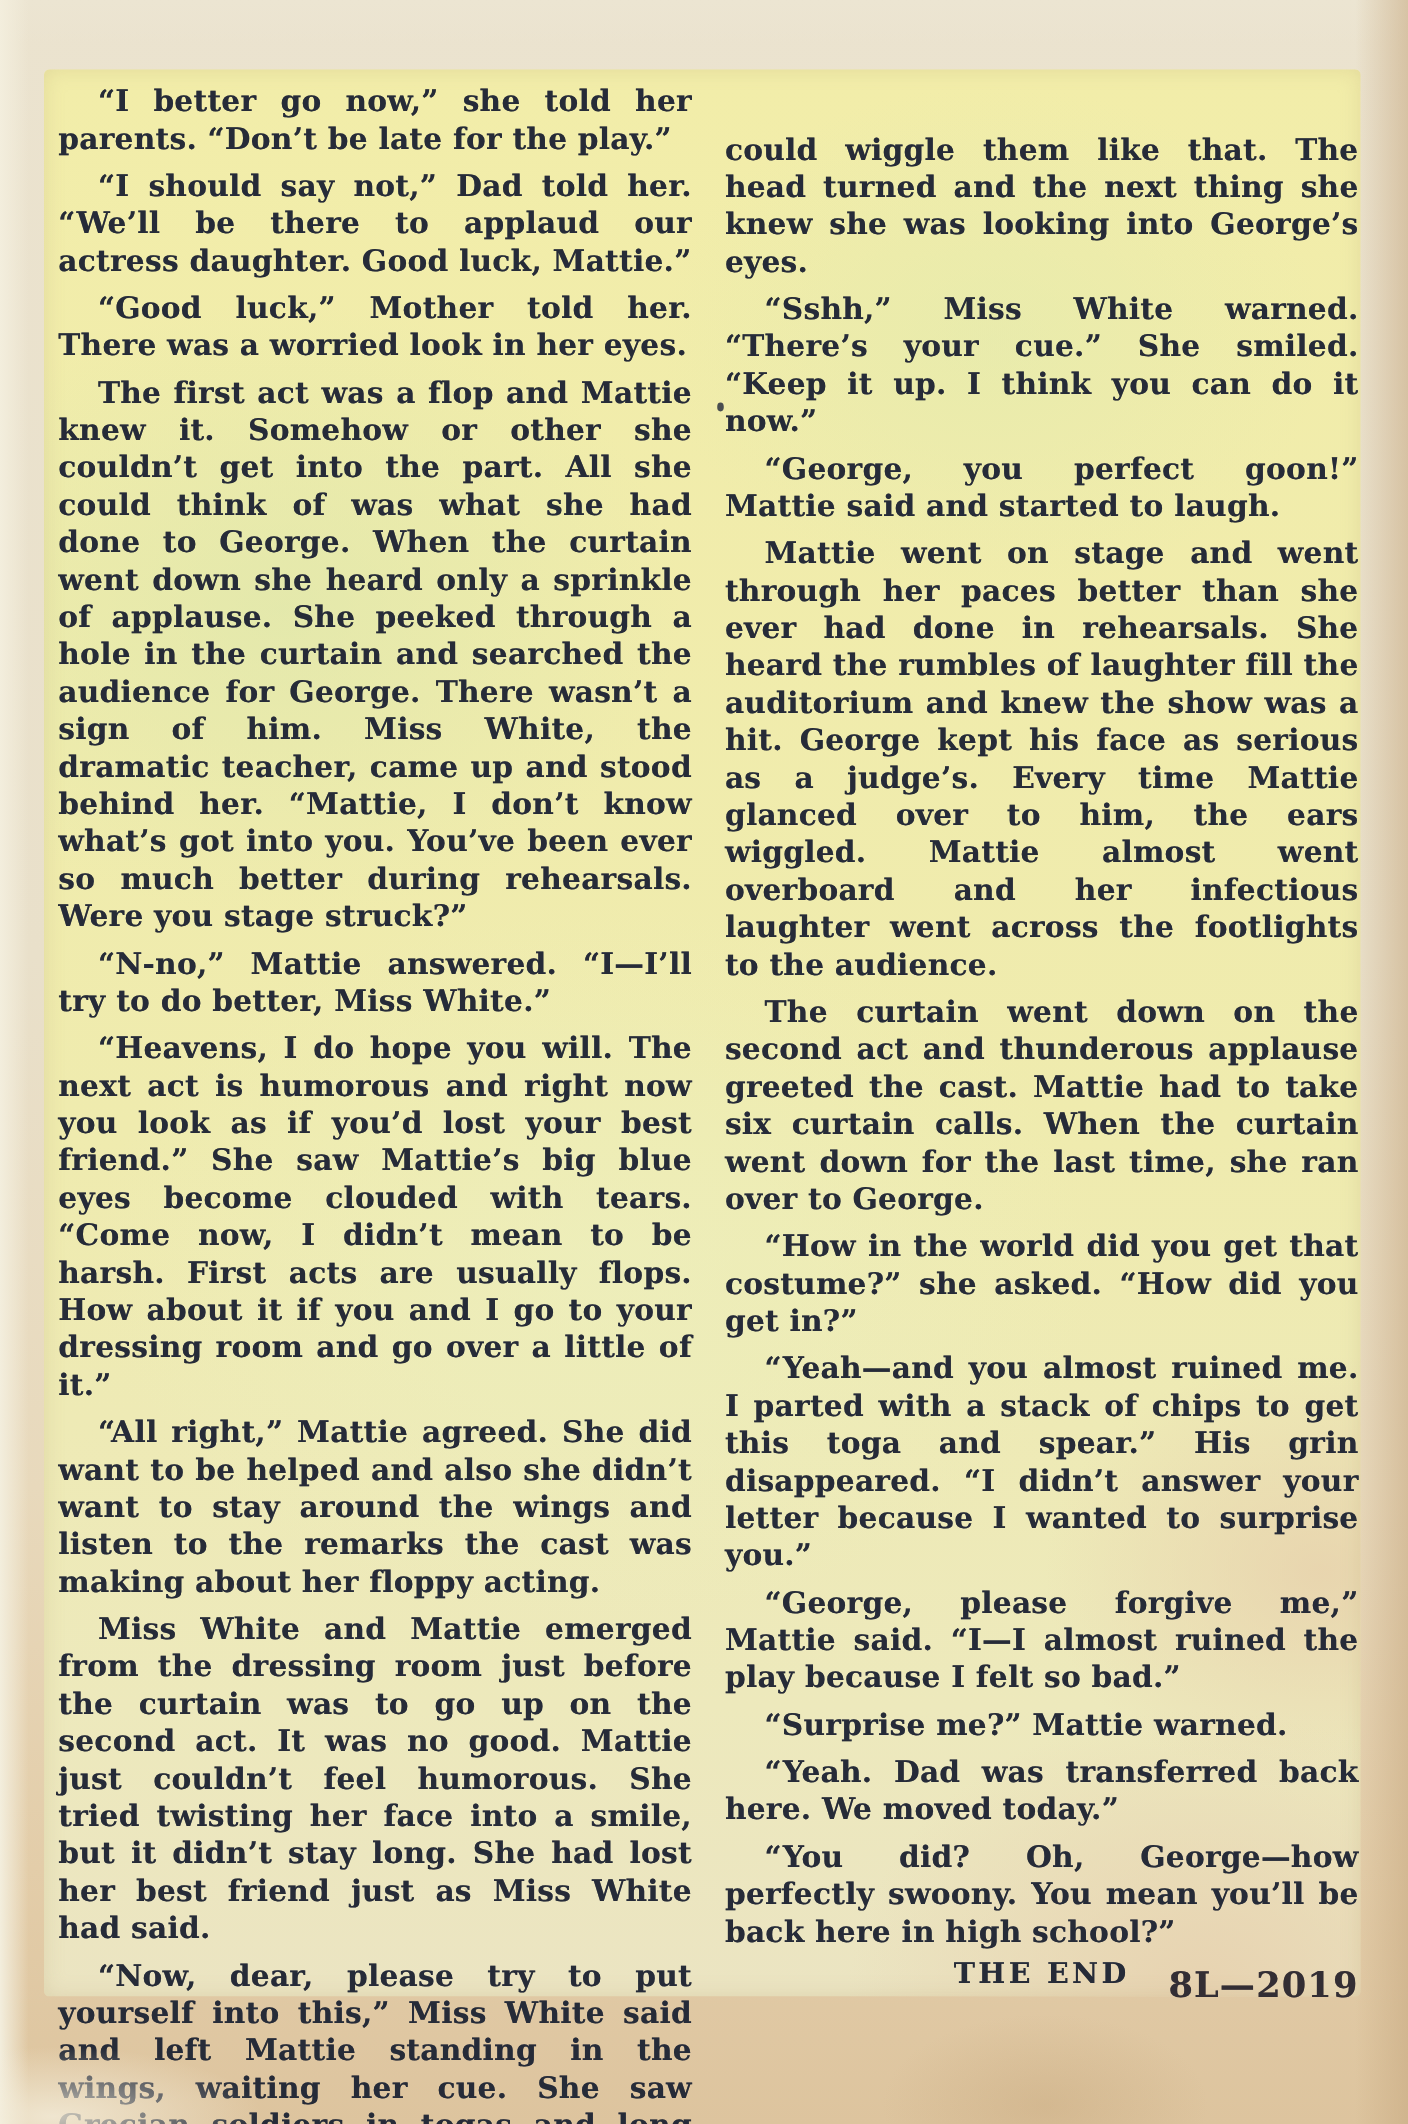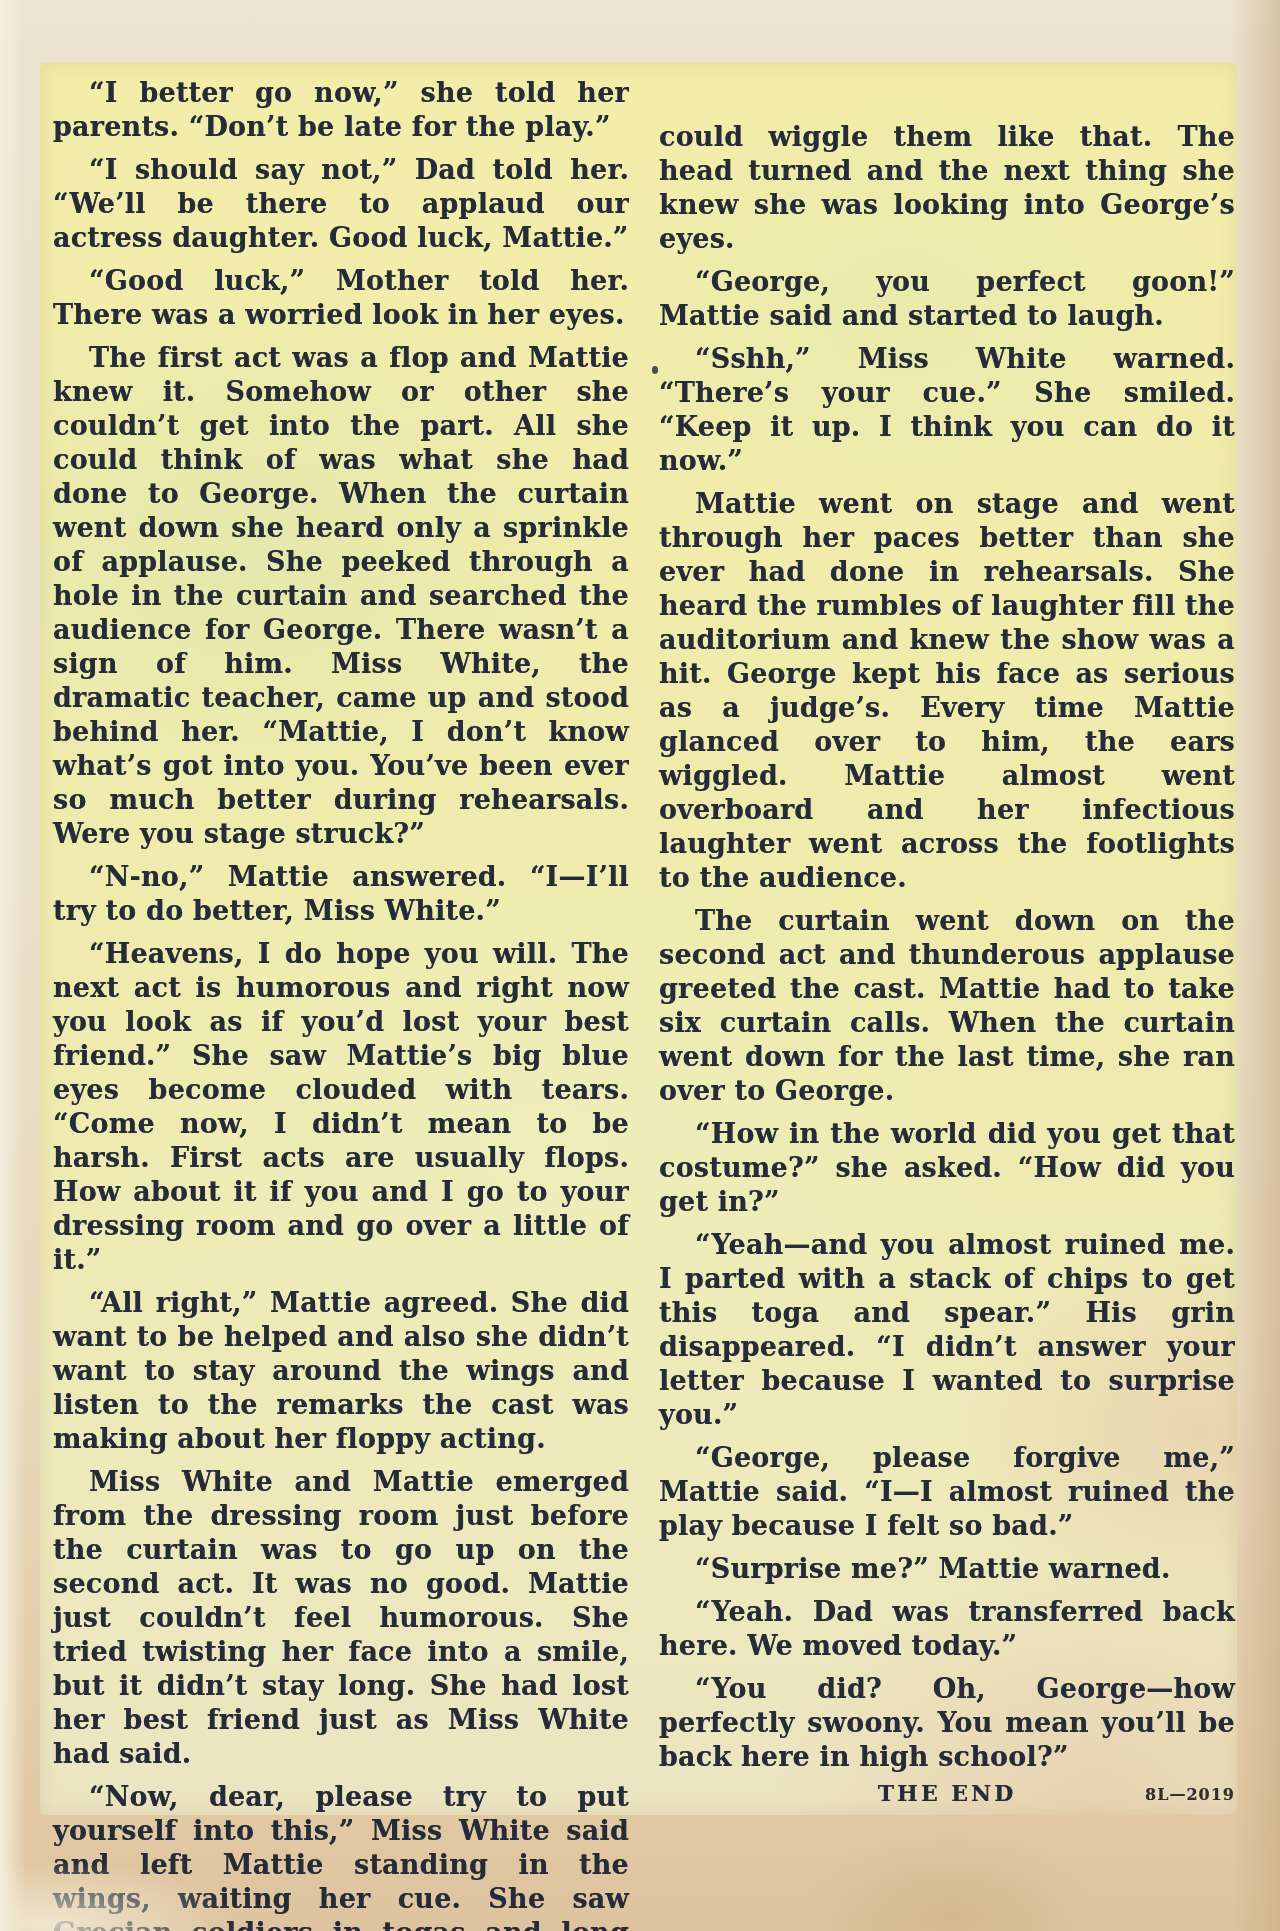--- a/index.html
+++ b/index.html
@@ -36,23 +36,23 @@
     text-shadow:0 0 0.5px rgba(32,38,56,0.55);
   }
   .col-left{left:13px;}
   .col-right{left:619px;}
   .col p{margin:0 0 9px 0;text-indent:36px;}
   .col p.no-indent{text-indent:0;margin-top:44px;}
   .end-line{
     position:absolute;left:659px;top:1780px;width:576px;height:40px;
     color:#262b38;font-weight:700;
   }
-  .the-end{display:block;text-align:center;font-size:22px;letter-spacing:3px;
+  .the-end{display:block;text-align:center;font-size:26px;letter-spacing:3px;
     text-shadow:0 0 0.5px rgba(32,38,56,0.6);}
-  .job-code{position:absolute;right:0;top:5px;font-size:16px;letter-spacing:1px;
+  .job-code{position:absolute;right:0;top:5px;font-size:32px;letter-spacing:1px;
     color:#332e34;text-shadow:0 0 0.5px rgba(60,40,40,0.5);}
   .ink-speck{position:absolute;left:652px;top:366px;width:6px;height:8px;border-radius:50%;
     background:#2c3140;opacity:0.85;}
   .stain-bottom{position:absolute;left:800px;top:1830px;width:300px;height:140px;
     background:radial-gradient(ellipse at 50% 60%,rgba(186,152,108,0.28) 0%,rgba(186,152,108,0) 70%);}
   .stain-corner{position:absolute;left:0px;top:1860px;width:240px;height:80px;
     background:radial-gradient(ellipse at 20% 80%,rgba(244,238,220,0.8) 0%,rgba(244,238,220,0) 70%);}
 </style>
 </head>
 <body>
@@ -69,22 +69,22 @@
       <p>“Good luck,” Mother told her. There was a worried look in her eyes.</p>
       <p>The first act was a flop and Mattie knew it. Somehow or other she couldn’t get into the part. All she could think of was what she had done to George. When the curtain went down she heard only a sprinkle of applause. She peeked through a hole in the curtain and searched the audience for George. There wasn’t a sign of him. Miss White, the dramatic teacher, came up and stood behind her. “Mattie, I don’t know what’s got into you. You’ve been ever so much better during rehearsals. Were you stage struck?”</p>
       <p>“N-no,” Mattie answered. “I—I’ll try to do better, Miss White.”</p>
       <p>“Heavens, I do hope you will. The next act is humorous and right now you look as if you’d lost your best friend.” She saw Mattie’s big blue eyes become clouded with tears. “Come now, I didn’t mean to be harsh. First acts are usually flops. How about it if you and I go to your dressing room and go over a little of it.”</p>
       <p>“All right,” Mattie agreed. She did want to be helped and also she didn’t want to stay around the wings and listen to the remarks the cast was making about her floppy acting.</p>
       <p>Miss White and Mattie emerged from the dressing room just before the curtain was to go up on the second act. It was no good. Mattie just couldn’t feel humorous. She tried twisting her face into a smile, but it didn’t stay long. She had lost her best friend just as Miss White had said.</p>
       <p>“Now, dear, please try to put yourself into this,” Miss White said and left Mattie standing in the wings, waiting her cue. She saw Grecian soldiers in togas and long spears in their right hands file past her. A pair of huge ears stuck out from a Grecian head-gear right ahead of her. They were wiggling for all they were worth. Mattie blinked. No one but George had such ears and no one but George</p>
     </div>
     <div class="col col-right">
       <p class="no-indent">could wiggle them like that. The head turned and the next thing she knew she was looking into George’s eyes.</p>
+      <p>“Sshh,” Miss White warned. “There’s your cue.” She smiled. “Keep it up. I think you can do it now.”</p>
       <p>“George, you perfect goon!” Mattie said and started to laugh.</p>
-      <p>“Sshh,” Miss White warned. “There’s your cue.” She smiled. “Keep it up. I think you can do it now.”</p>
       <p>Mattie went on stage and went through her paces better than she ever had done in rehearsals. She heard the rumbles of laughter fill the auditorium and knew the show was a hit. George kept his face as serious as a judge’s. Every time Mattie glanced over to him, the ears wiggled. Mattie almost went overboard and her infectious laughter went across the footlights to the audience.</p>
       <p>The curtain went down on the second act and thunderous applause greeted the cast. Mattie had to take six curtain calls. When the curtain went down for the last time, she ran over to George.</p>
       <p>“How in the world did you get that costume?” she asked. “How did you get in?”</p>
       <p>“Yeah—and you almost ruined me. I parted with a stack of chips to get this toga and spear.” His grin disappeared. “I didn’t answer your letter because I wanted to surprise you.”</p>
       <p>“George, please forgive me,” Mattie said. “I—I almost ruined the play because I felt so bad.”</p>
       <p>“Surprise me?” Mattie warned.</p>
       <p>“Yeah. Dad was transferred back here. We moved today.”</p>
       <p>“You did? Oh, George—how perfectly swoony. You mean you’ll be back here in high school?”</p>
 
     </div>

